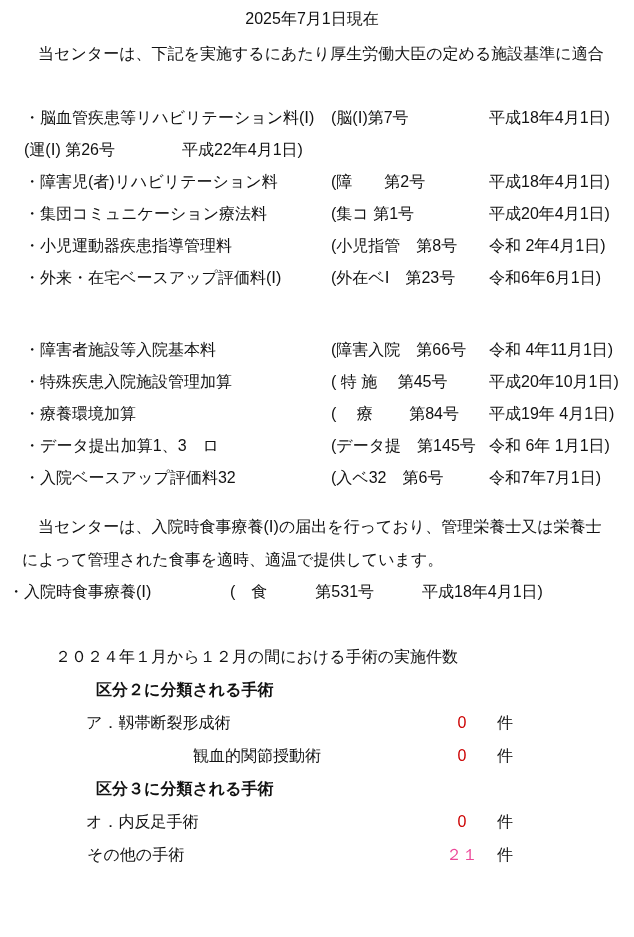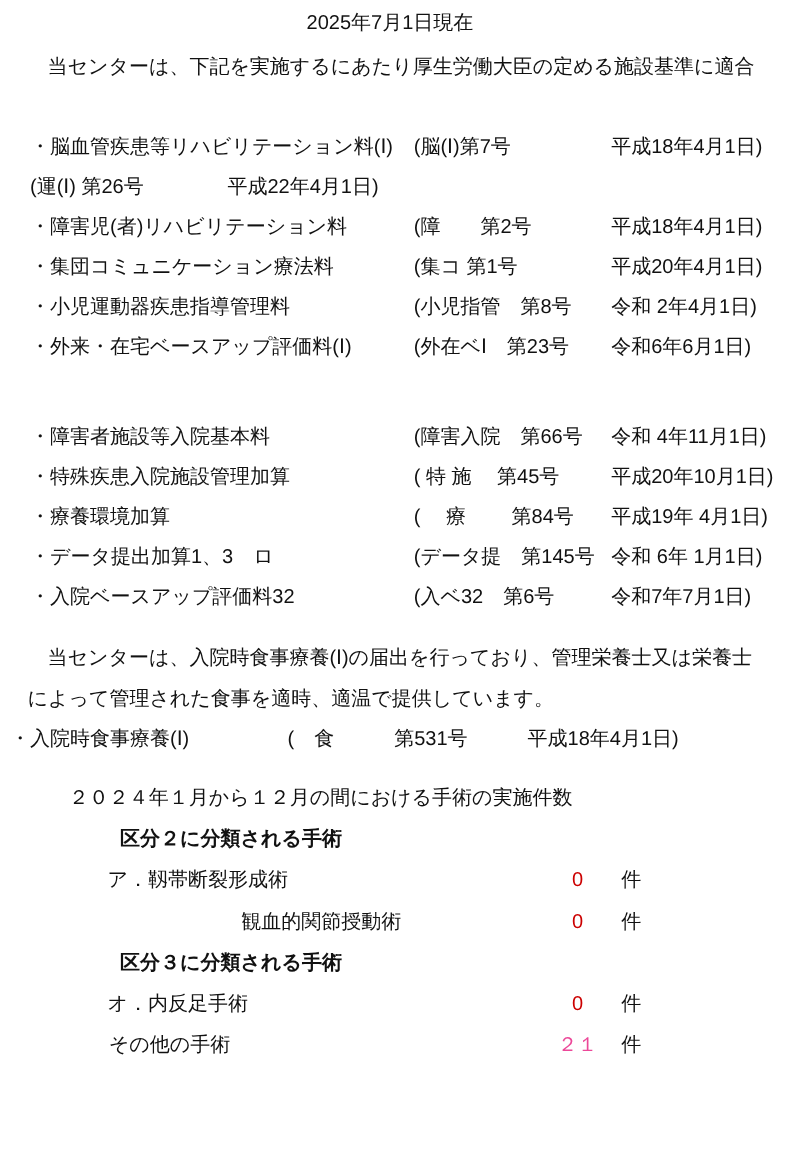--- a/index.html
+++ b/index.html
@@ -51,21 +51,21 @@
   .meal-row {
     display: flex;
     align-items: baseline;
     padding-left: 8px;
     height: 32px;
     line-height: 32px;
     white-space: pre;
   }
   .meal-row .cell-name { width: 222px; flex: none; }
 
-  .surgery { margin-top: 14px; line-height: 33px; }
+  .surgery { margin-top: 32px; line-height: 33px; }
   .s-heading { padding-left: 55px; }
   .s-cat { padding-left: 96px; font-weight: bold; }
   .s-row {
     display: grid;
     grid-template-columns: 445px 34px 18px auto;
     white-space: pre;
   }
   .s-label.ind-a { padding-left: 86px; }
   .s-label.ind-b { padding-left: 193px; }
   .s-label.ind-c { padding-left: 87px; }

